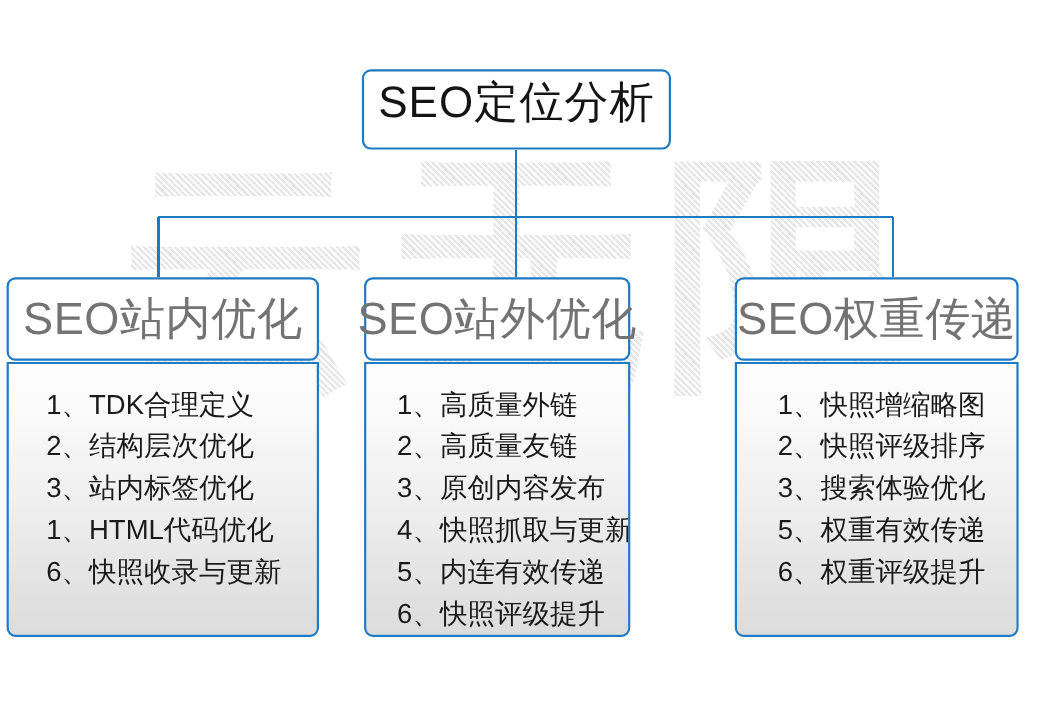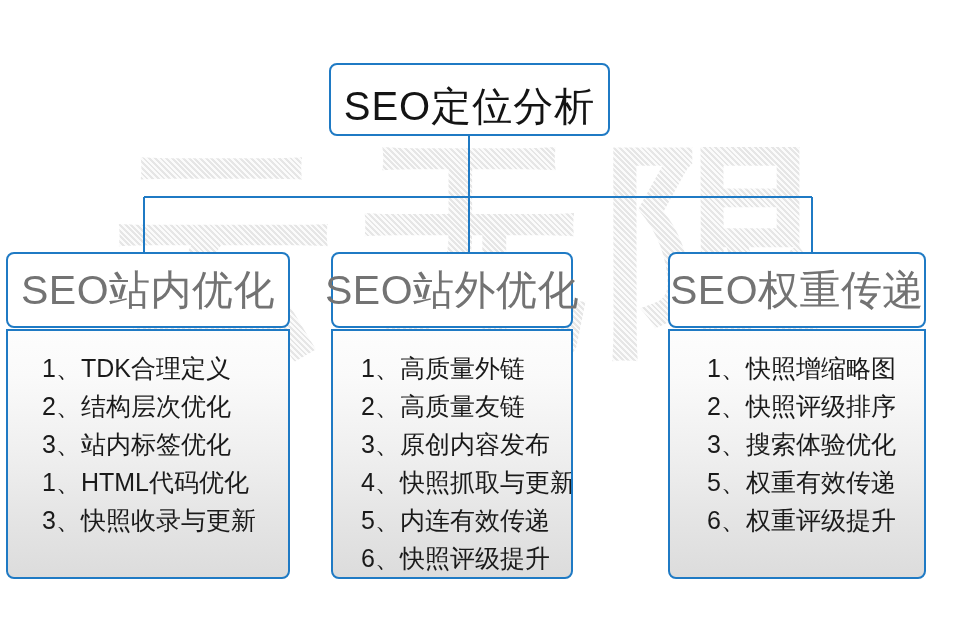--- a/index.html
+++ b/index.html
@@ -60,21 +60,21 @@
     position: absolute;
     left: 329px;
     top: 63px;
     width: 281px;
     height: 73px;
     box-sizing: border-box;
     border: 2px solid #1f7ac4;
     border-radius: 8px;
     background: #ffffff;
     display: flex;
-    align-items: flex-end;
+    align-items: flex-start;
     justify-content: center;
     z-index: 2;
   }
   .root-title {
     font-size: 40px;
     color: #141414;
     letter-spacing: 1px;
     white-space: nowrap;
   }
 
@@ -153,21 +153,21 @@
 
   <div class="col" id="col-1">
     <div class="col-head">
       <div class="col-head-title">SEO站内优化</div>
     </div>
     <div class="col-body">
       <div class="item">1、TDK合理定义</div>
       <div class="item">2、结构层次优化</div>
       <div class="item">3、站内标签优化</div>
       <div class="item">1、HTML代码优化</div>
-      <div class="item">3、快照收录与更新</div>
+      <div class="item">6、快照收录与更新</div>
     </div>
   </div>
 
   <div class="col" id="col-2">
     <div class="col-head">
       <div class="col-head-title">SEO站外优化</div>
     </div>
     <div class="col-body">
       <div class="item">1、高质量外链</div>
       <div class="item">2、高质量友链</div>

